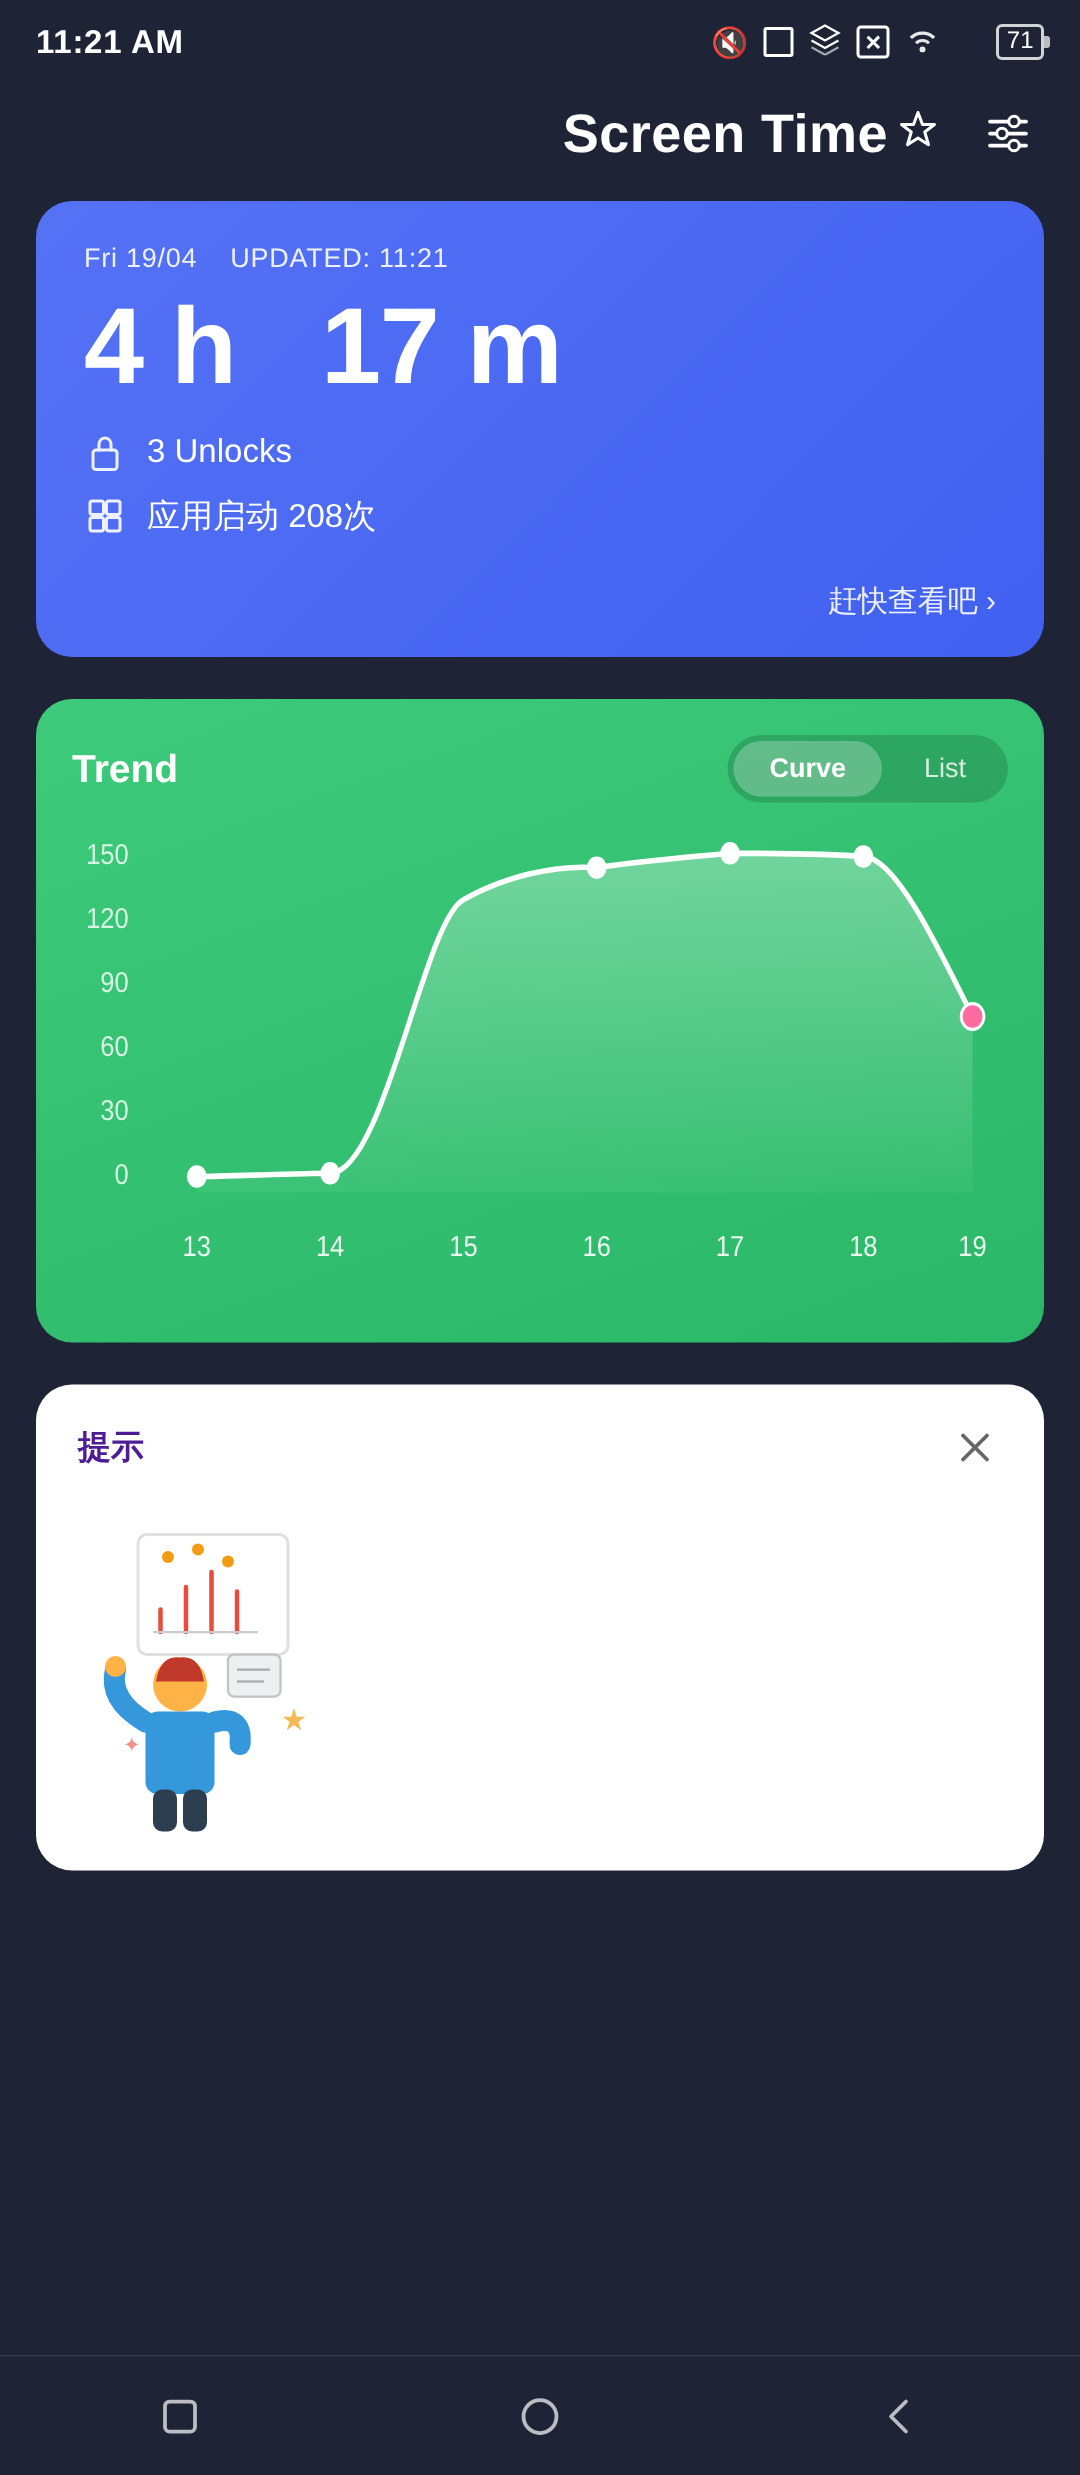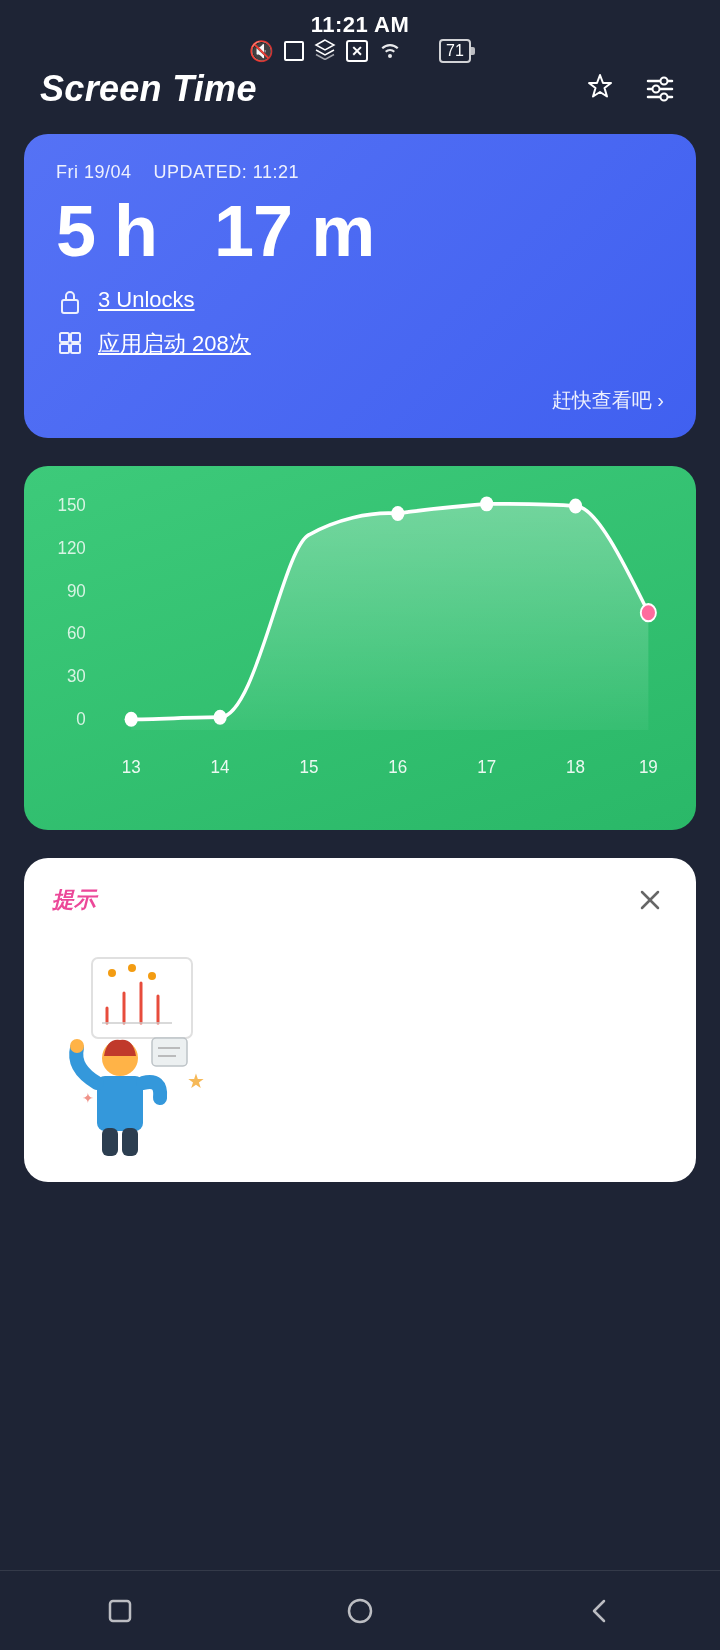--- a/index.html
+++ b/index.html
@@ -14,21 +14,20 @@
       overflow-x: hidden;
     }
 
     
     .status-bar {
       display: flex;
       justify-content: space-between;
       align-items: center;
       padding: 12px 24px 8px;
       height: 52px;
-      flex-direction: column;
     }
     .status-left {
       font-size: 22px;
       font-weight: 600;
       letter-spacing: 0.5px;
     }
     .status-right {
       display: flex;
       align-items: center;
       gap: 10px;
@@ -50,24 +49,23 @@
       right: -6px;
       width: 4px;
       height: 8px;
       background: rgba(255,255,255,0.7);
       border-radius: 0 2px 2px 0;
     }
 
     
     .app-header {
       display: flex;
-      justify-content: space-between;
-      align-items: center;
-      padding: 16px 40px 24px;
-      font-style: italic;
+      justify-content: flex-end;
+      align-items: center;
+      padding: 16px 28px 24px;
     }
     .app-title {
       font-size: 36px;
       font-weight: 700;
       letter-spacing: 0.3px;
     }
     .header-icons {
       display: flex;
       gap: 20px;
       align-items: center;
@@ -112,24 +110,23 @@
       line-height: 1;
     }
     .stats-list {
       display: flex;
       flex-direction: column;
       gap: 14px;
       margin-bottom: 20px;
     }
     .stats-item {
       display: flex;
-      align-items: flex-start;
+      align-items: center;
       gap: 14px;
       font-size: 22px;
-      text-decoration: underline;
     }
     .stats-item-icon {
       width: 28px;
       height: 28px;
       display: flex;
       align-items: center;
       justify-content: center;
       opacity: 0.9;
     }
     .stats-detail-link {
@@ -203,22 +200,21 @@
     }
     .tip-header {
       display: flex;
       justify-content: space-between;
       align-items: center;
       margin-bottom: 20px;
     }
     .tip-title {
       font-size: 22px;
       font-weight: 600;
-      color: #ec4899;
-      font-style: italic;
+      color: #4c1d95;
     }
     .tip-close {
       width: 36px;
       height: 36px;
       display: flex;
       align-items: center;
       justify-content: center;
       cursor: pointer;
       color: #666;
       font-size: 22px;
@@ -320,21 +316,21 @@
 
 <div class="main-content">
 
   <div class="stats-card">
     <div class="stats-date">
       <span>Fri 19/04</span>
       &nbsp;&nbsp;
       <span>UPDATED: 11:21</span>
     </div>
     <div class="stats-time">
-      <span>5 h</span>
+      <span>4 h</span>
       &nbsp;
       <span>17 m</span>
     </div>
     <div class="stats-list">
       <div class="stats-item">
         <div class="stats-item-icon">
           <svg width="22" height="26" viewBox="0 0 22 26" fill="none">
             <rect x="3" y="12" width="16" height="13" rx="2" stroke="white" stroke-width="2" fill="none"></rect>
             <path d="M7 12V8a4 4 0 0 1 8 0v4" stroke="white" stroke-width="2" fill="none" stroke-linecap="round"></path>
           </svg>
@@ -350,20 +346,27 @@
             <rect x="13" y="13" width="9" height="9" rx="1.5" stroke="white" stroke-width="2" fill="none"></rect>
           </svg>
         </div>
         <span>应用启动  208次</span>
       </div>
     </div>
     <div class="stats-detail-link">赶快查看吧 ›</div>
   </div>
 
   <div class="trend-card">
+    <div class="trend-header">
+      <span class="trend-title">Trend</span>
+      <div class="trend-toggle">
+        <div class="toggle-btn active">Curve</div>
+        <div class="toggle-btn inactive">List</div>
+      </div>
+    </div>
 
     <div class="chart-container">
       <svg class="chart-svg" viewBox="0 0 660 300" preserveAspectRatio="none">
 
         <text x="40" y="20" fill="rgba(255,255,255,0.8)" font-size="18" text-anchor="end">150</text>
         <text x="40" y="60" fill="rgba(255,255,255,0.8)" font-size="18" text-anchor="end">120</text>
         <text x="40" y="100" fill="rgba(255,255,255,0.8)" font-size="18" text-anchor="end">90</text>
         <text x="40" y="140" fill="rgba(255,255,255,0.8)" font-size="18" text-anchor="end">60</text>
         <text x="40" y="180" fill="rgba(255,255,255,0.8)" font-size="18" text-anchor="end">30</text>
         <text x="40" y="220" fill="rgba(255,255,255,0.8)" font-size="18" text-anchor="end">0</text>

